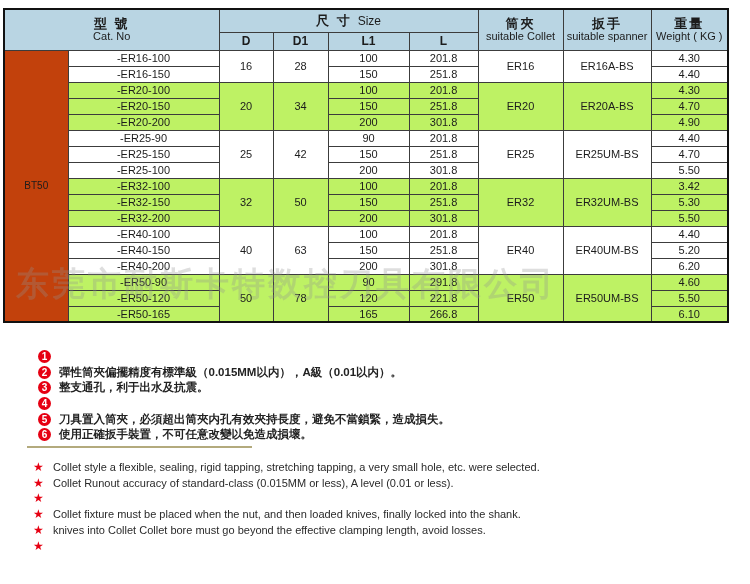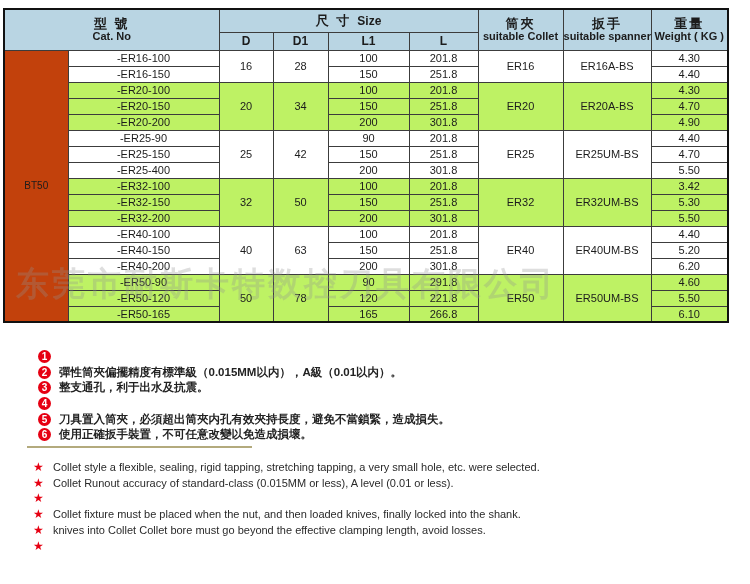--- a/index.html
+++ b/index.html
@@ -16,21 +16,21 @@
     border:2px solid #111;
   }
   .spec th, .spec td {
     border:1px solid #3c3c3c; text-align:center; vertical-align:middle;
     padding:0; overflow:hidden; white-space:nowrap;
   }
   .spec thead th { background:#b9d5e3; }
   .spec thead tr.h1 th { height:23px; }
   .spec thead tr.h2 th { height:18px; font-size:12px; font-weight:bold; }
   .zh { font-size:13px; font-weight:bold; letter-spacing:2px; }
-  .en { font-size:11px; font-weight:bold; letter-spacing:0; }
+  .en { font-size:11px; font-weight:normal; letter-spacing:0; }
   .hline { line-height:13px; }
   .size-head .zh { margin-right:6px; }
   .size-head .en { font-size:12px; }
   .spec tbody td { height:16px; font-size:11px; background:#ffffff; }
   .spec tbody tr.shade td { background:#bef264; }
   .spec td.shank { background:#c2410c; font-size:10px; }
 
   
   .watermark {
     position:absolute; left:16px; top:262px; width:724px; z-index:6;
@@ -150,21 +150,21 @@
         <td rowspan="3">ER25UM-BS</td>
         <td>4.40</td>
       </tr>
       <tr>
         <td>-ER25-150</td>
         <td>150</td>
         <td>251.8</td>
         <td>4.70</td>
       </tr>
       <tr>
-        <td>-ER25-400</td>
+        <td>-ER25-100</td>
         <td>200</td>
         <td>301.8</td>
         <td>5.50</td>
       </tr>
 
       <tr class="shade">
         <td>-ER32-100</td>
         <td rowspan="3">32</td>
         <td rowspan="3">50</td>
         <td>100</td>

